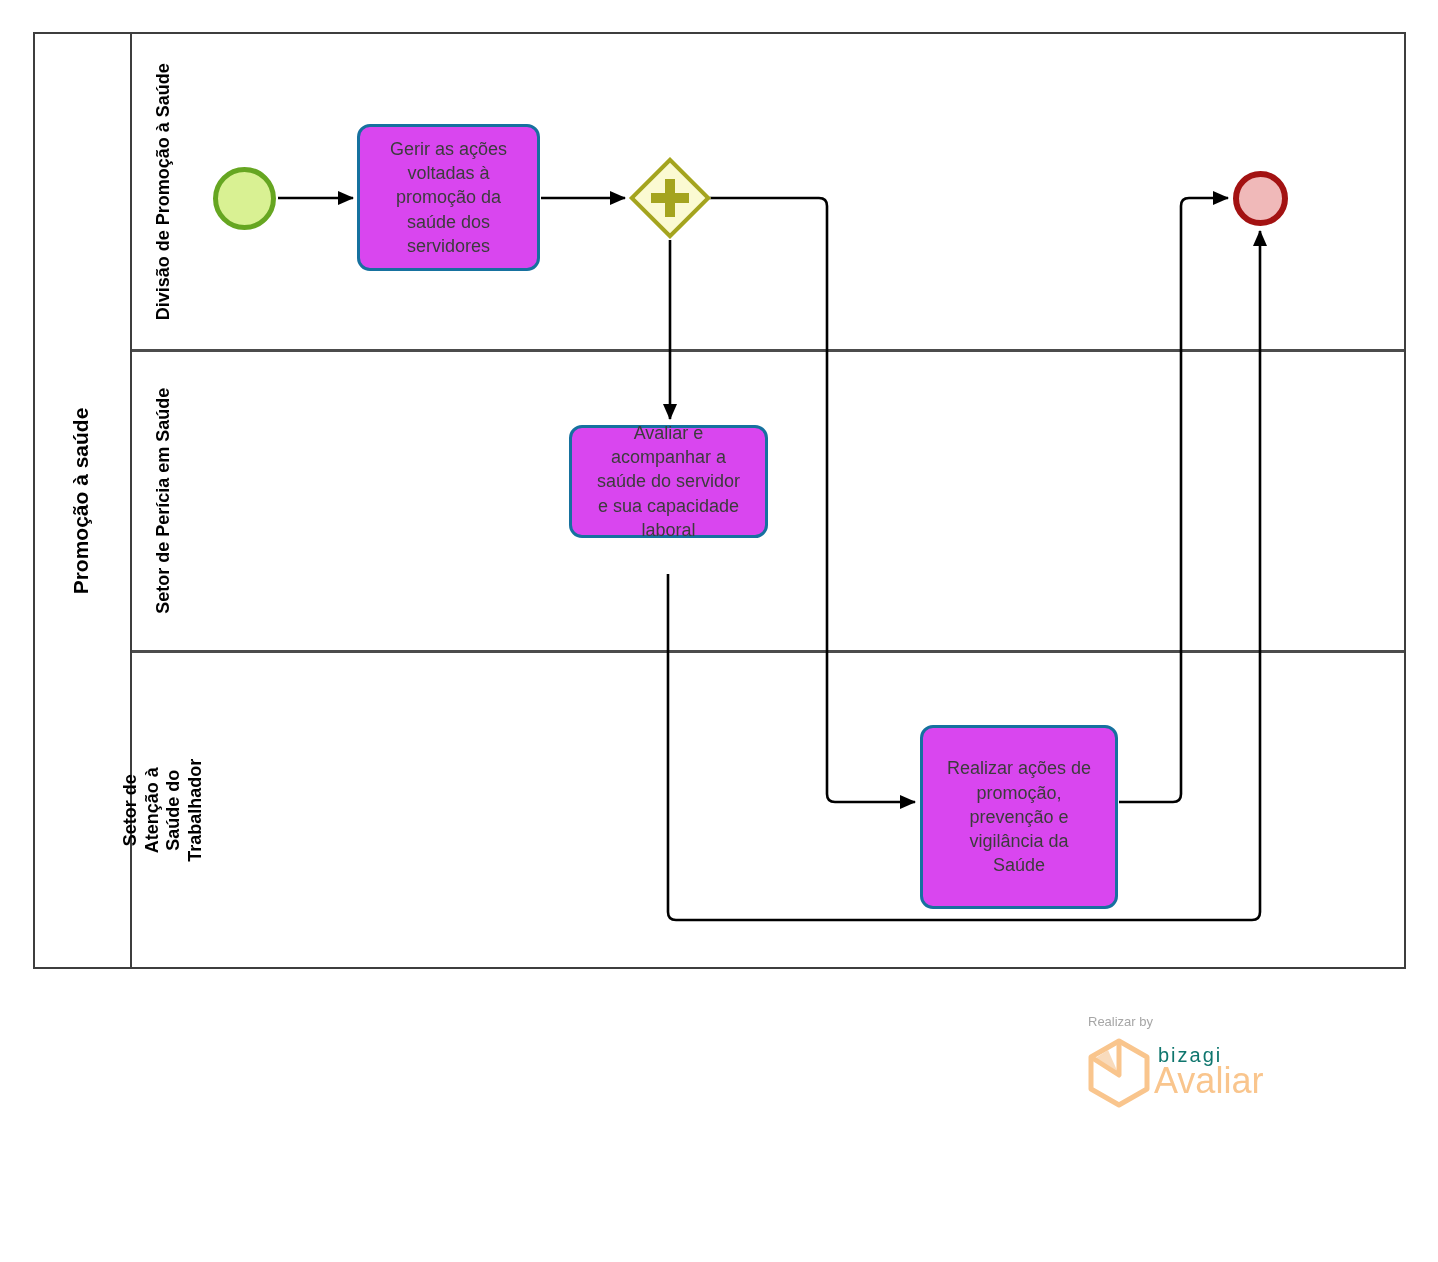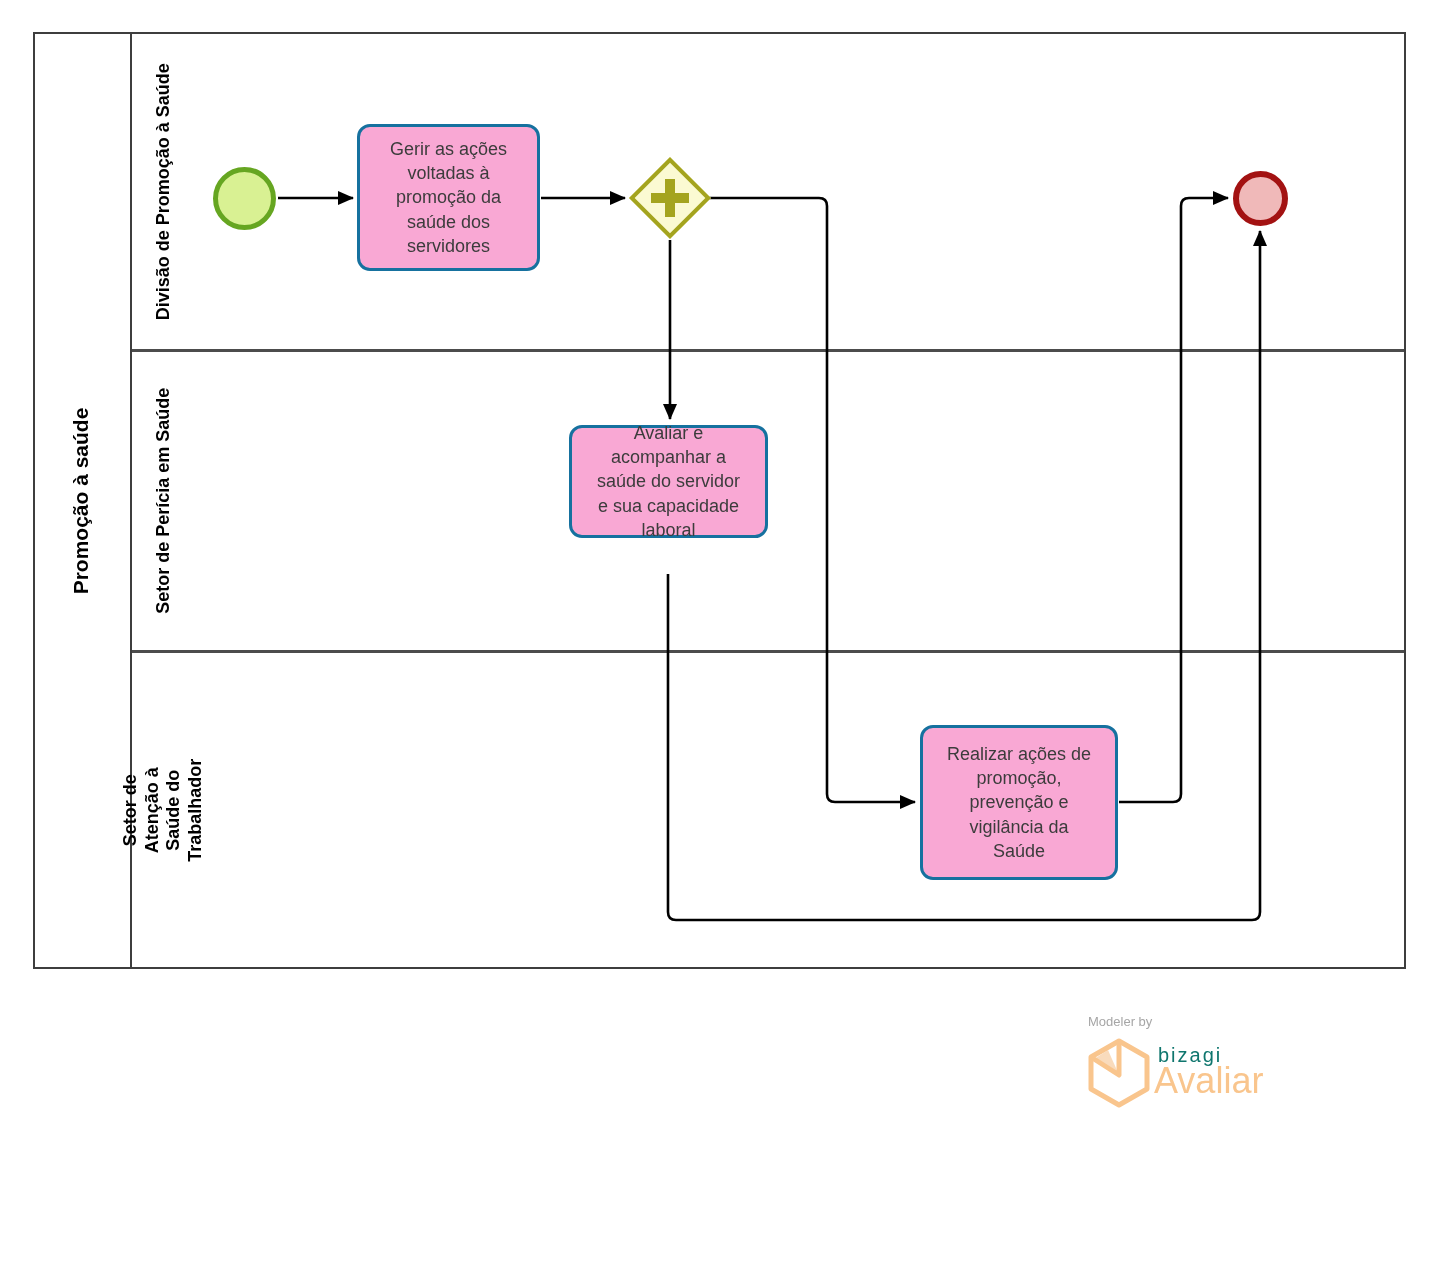--- a/index.html
+++ b/index.html
@@ -29,27 +29,27 @@
   .lane-label-band .vtext {
     transform:rotate(-90deg); white-space:nowrap;
     font-size:18px; font-weight:bold; color:#000; text-align:center; line-height:1.2;
   }
   .lane-label-band .vtext.wrap { white-space:normal; width:300px; }
   .lane-divider {
     position:absolute; left:132px; width:1272px; height:3px; background:#4c4c4c;
   }
   
   .task {
-    position:absolute; background:#f9a8d4; border:3px solid #16719f; border-radius:13px;
+    position:absolute; background:#d946ef; border:3px solid #16719f; border-radius:13px;
     display:flex; align-items:center; justify-content:center; text-align:center;
     font-size:18px; line-height:1.35; color:#3c3c3c;
   }
   .task.gerir    { left:357px; top:124px; width:183px; height:147px; padding:0 16px; }
   .task.avaliar  { left:569px; top:425px; width:199px; height:113px; padding:0 22px; }
-  .task.realizar { left:920px; top:725px; width:198px; height:155px; padding:0 22px; }
+  .task.realizar { left:920px; top:725px; width:198px; height:184px; padding:0 22px; }
   .event-start {
     position:absolute; left:213px; top:167px; width:63px; height:63px;
     border-radius:50%; border:5px solid #66a621; background:#d9f193;
   }
   .event-end {
     position:absolute; left:1233px; top:171px; width:55px; height:55px;
     border-radius:50%; border:6px solid #a31212; background:#f0b9b9;
   }
   .gateway {
     position:absolute; left:641px; top:169px; width:58px; height:58px;
@@ -126,21 +126,21 @@
   <div class="task avaliar">
     <span>Avaliar e acompanhar a saúde do servidor e sua capacidade laboral</span>
   </div>
 
   <div class="task realizar">
     <span>Realizar ações de promoção, prevenção e vigilância da Saúde</span>
   </div>
 
   <div class="event-end"></div>
 
-  <div class="powered-by">Modeler by</div>
+  <div class="powered-by">Realizar by</div>
   <svg class="logo-hex" width="62" height="70" viewBox="0 0 62 70">
     <polygon points="31,3 59,19 59,51 31,67 3,51 3,19" fill="none" stroke="#f9c58d" stroke-width="5" stroke-linejoin="round"></polygon>
     <polygon points="6,21 31,37 20,12" fill="#f7cfa6" opacity="0.75"></polygon>
     <polyline points="6,21 31,37 31,6" fill="none" stroke="#f9c58d" stroke-width="5" stroke-linejoin="round" stroke-linecap="round"></polyline>
   </svg>
   <div class="logo-bizagi">bizagi</div>
   <div class="logo-modeler">Avaliar</div>
 
 </div>
 

